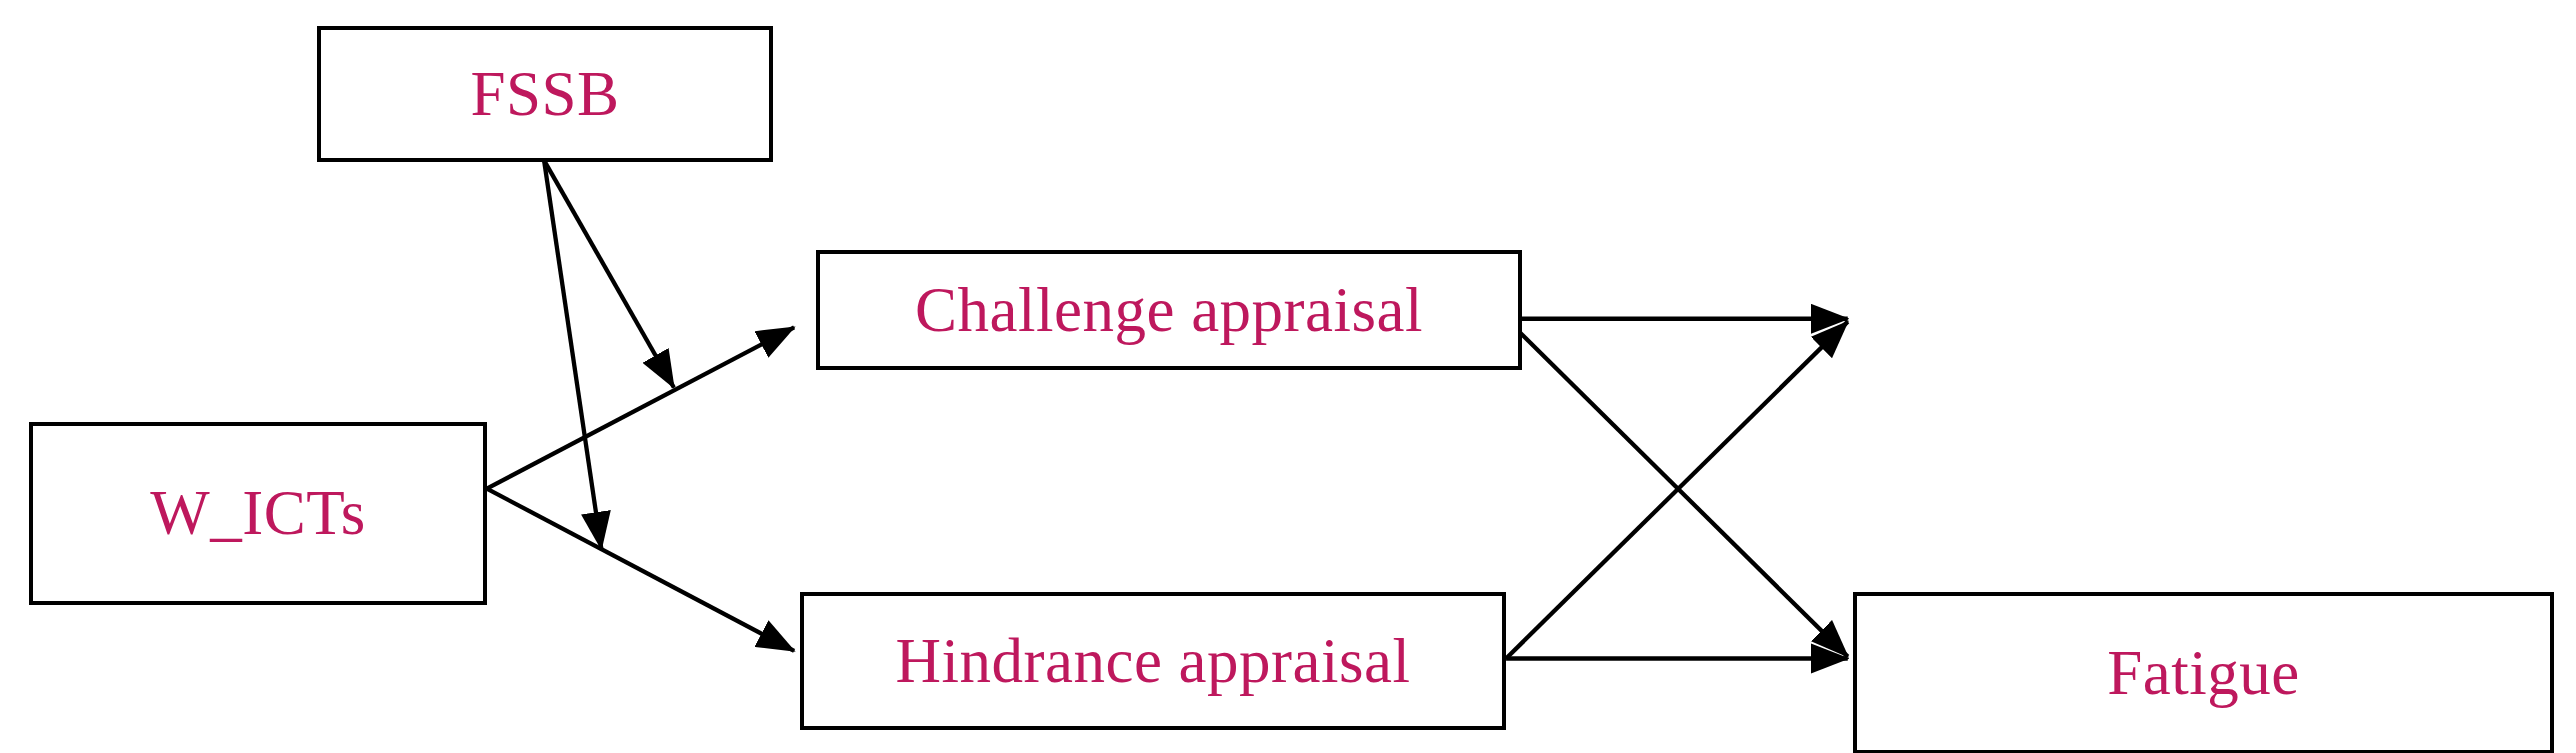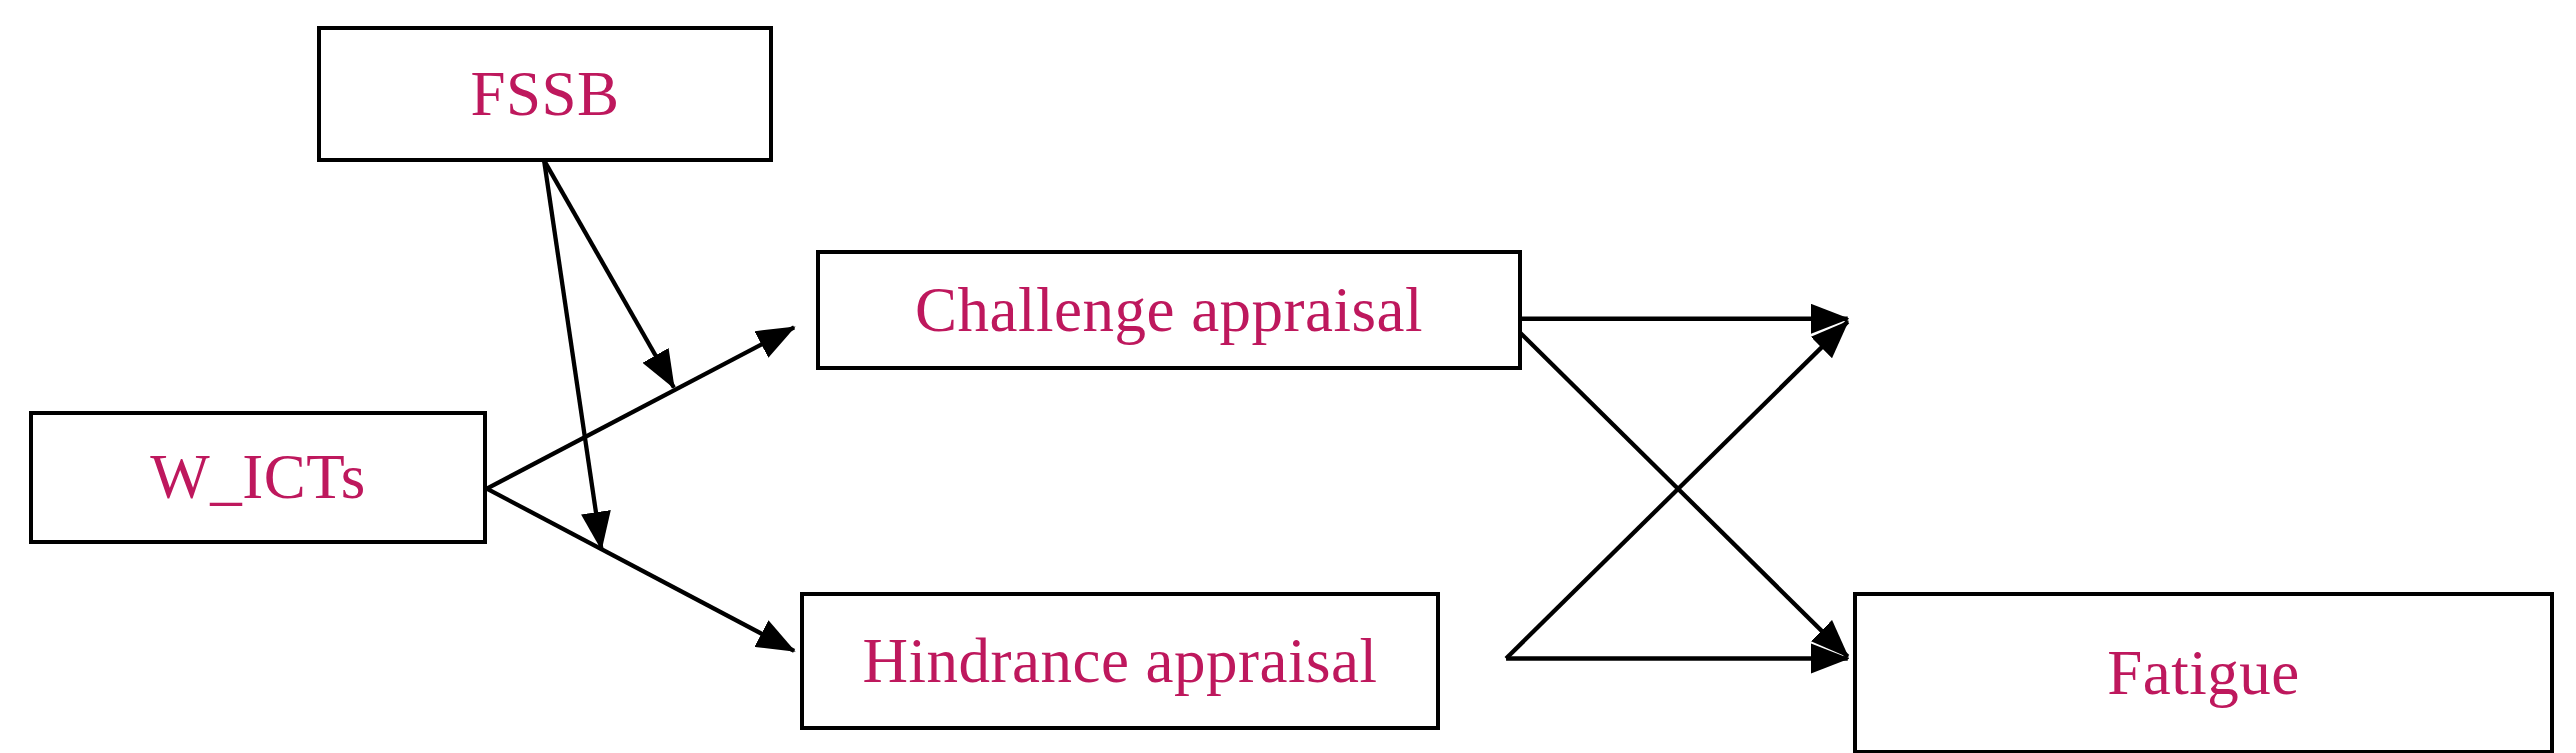--- a/index.html
+++ b/index.html
@@ -40,23 +40,23 @@
     font-family: "Liberation Serif", "DejaVu Serif", serif;
     font-size: 63px;
     line-height: 1.05;
     color: #be185d;
     white-space: nowrap;
     letter-spacing: 0.5px;
     text-align: center;
   }
   
   #node-fssb      { left: 317px;  top: 26px;  width: 456px;  height: 136px; }
-  #node-wicts     { left: 29px;   top: 411px; width: 458px;  height: 133px; justify-content: center; }
+  #node-wicts     { left: 29px;   top: 422px; width: 458px;  height: 183px; justify-content: center; }
   #node-challenge { left: 816px;  top: 250px; width: 706px;  height: 120px; }
-  #node-hindrance { left: 800px;  top: 592px; width: 640px;  height: 138px; }
+  #node-hindrance { left: 800px;  top: 592px; width: 706px;  height: 138px; }
   #node-workgoal  { left: 1853px; top: 250px; width: 701px;  height: 135px; }
   #node-fatigue   { left: 1853px; top: 592px; width: 701px;  height: 162px; }
 </style>
 </head>
 <body>
 
 <div id="diagram-root">
 
   <svg id="edge-layer" viewBox="0 0 2699 789" width="2576" height="753" xmlns="http://www.w3.org/2000/svg">
     <defs>

